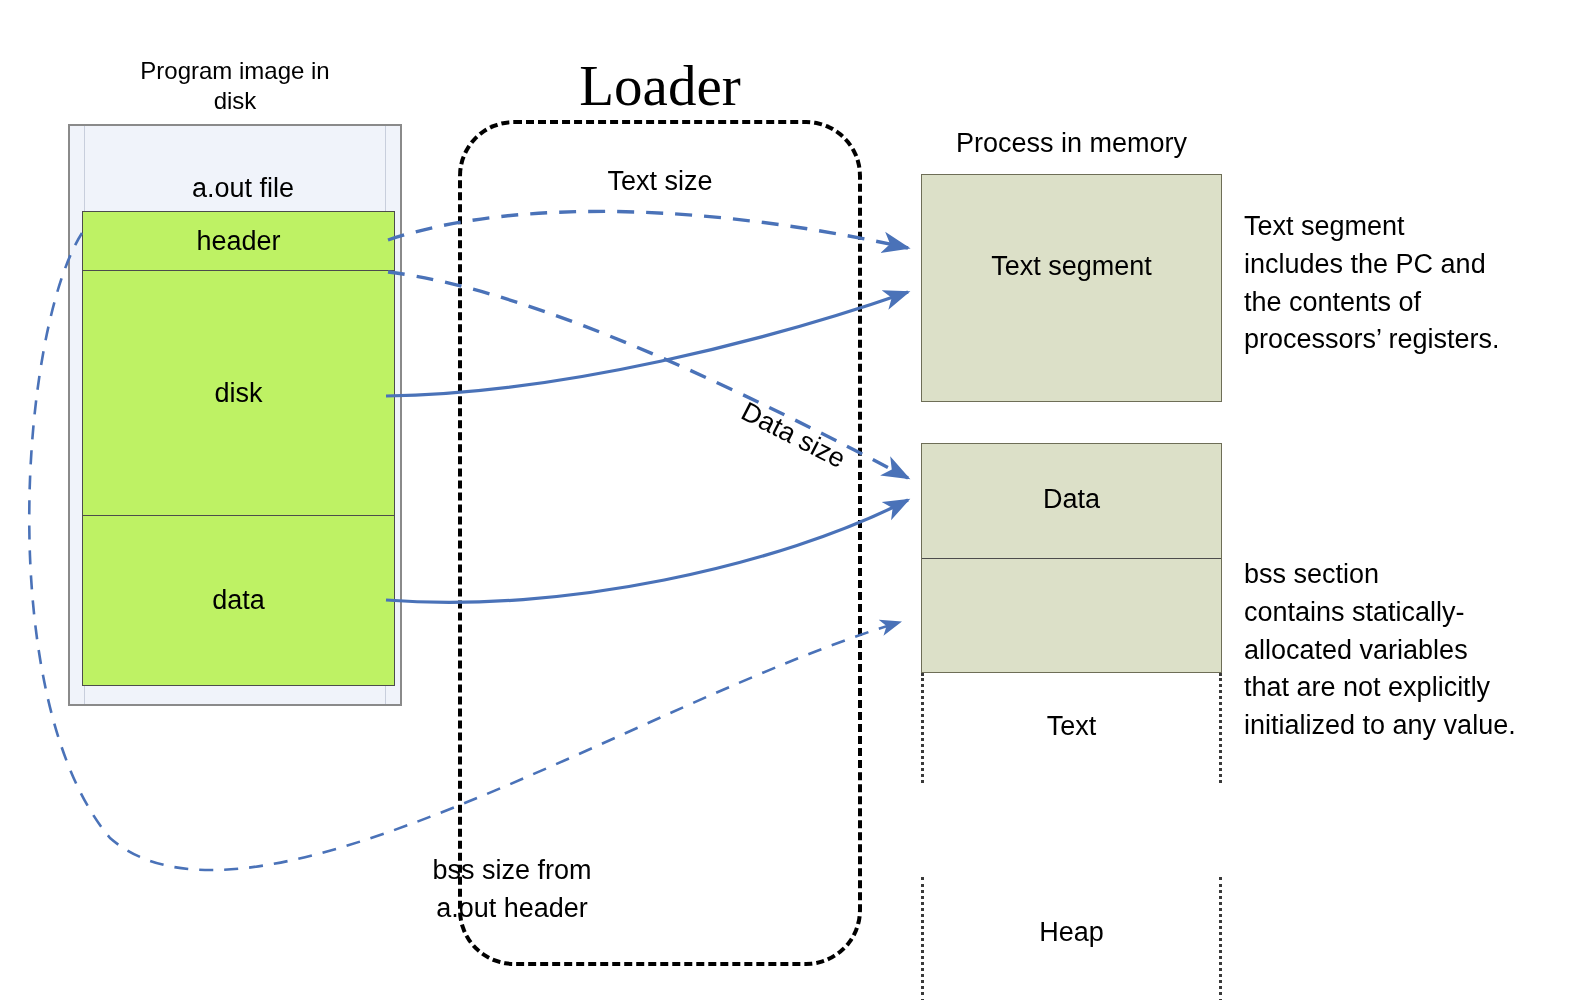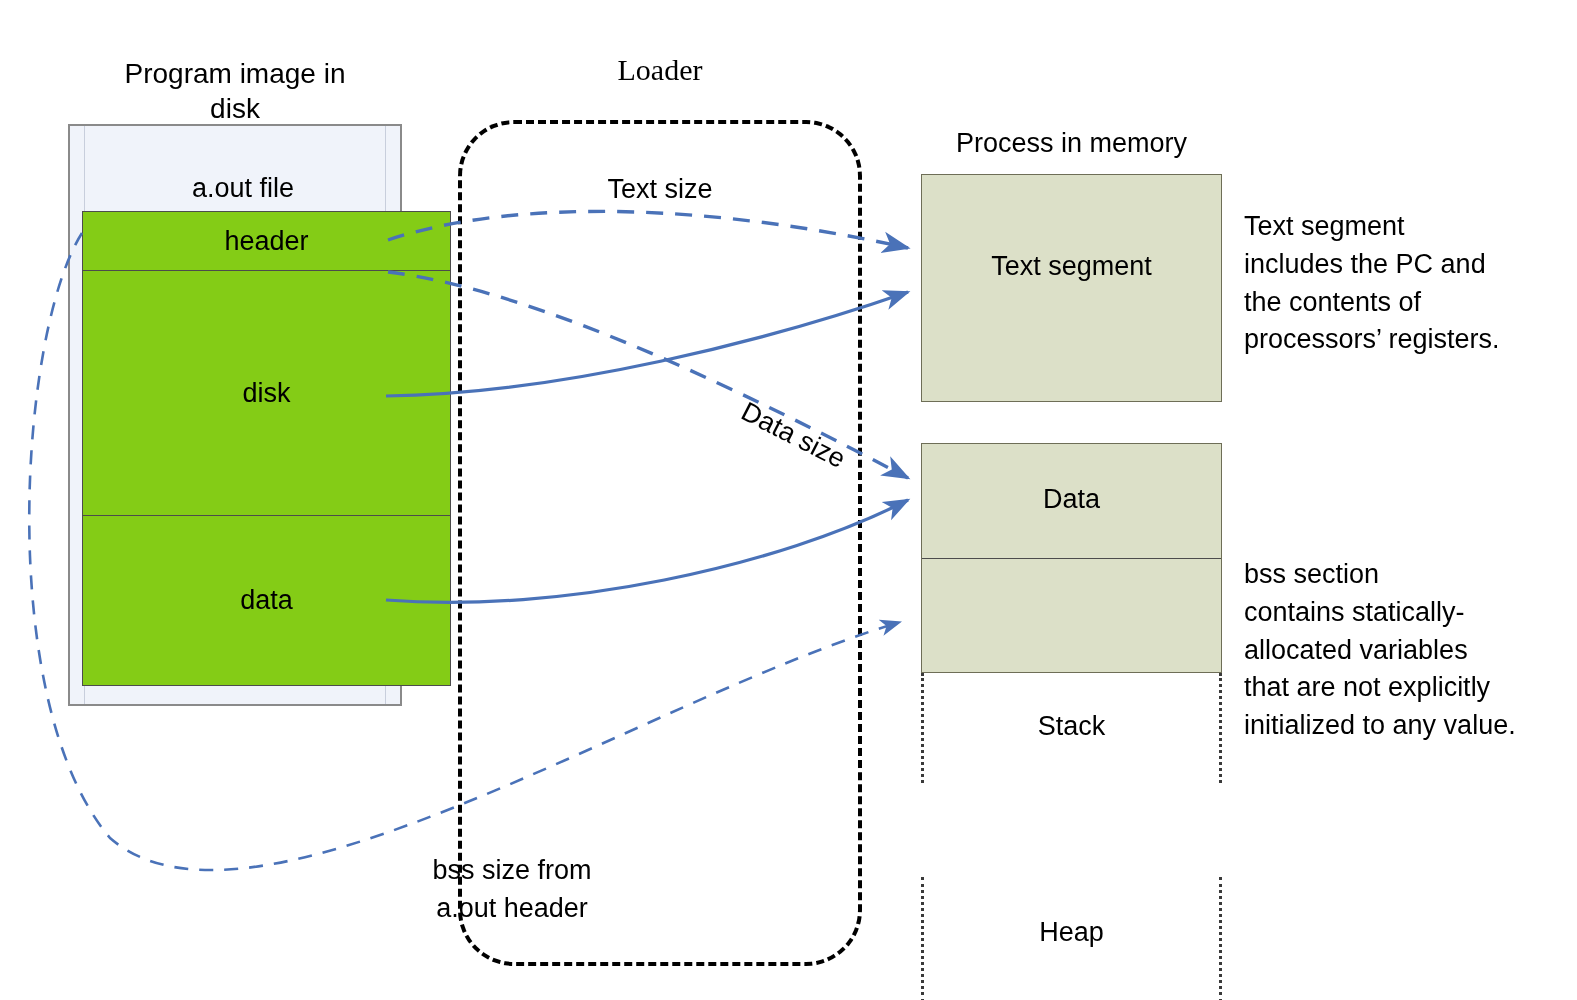--- a/index.html
+++ b/index.html
@@ -18,58 +18,58 @@
     font-family:"Liberation Sans", sans-serif;
     color:#000;
     line-height:1.18;
     white-space:pre;
     text-align:center;
   }
 
   
   #disk-title{
     left:95px;top:56px;width:280px;
-    font-size:28px;text-align:center;line-height:1.25;
+    font-size:24px;text-align:center;line-height:1.25;
   }
   #aout-outer{
     position:absolute;left:68px;top:124px;width:334px;height:582px;
     background:#F0F3FA;border:2px solid #8A8A8A;box-sizing:border-box;
   }
   #aout-inner-edge{
     position:absolute;left:84px;top:126px;width:302px;height:578px;
     border-left:1px solid #C8CEDC;border-right:1px solid #C8CEDC;
     box-sizing:border-box;pointer-events:none;
   }
   #aout-file-label{
     left:76px;top:173px;width:334px;font-size:27px;
   }
   #aout-sections{
-    position:absolute;left:82px;top:211px;width:369px;height:475px;
-    border:1.5px solid #4C4C4C;box-sizing:border-box;background:#84cc16;
+    position:absolute;left:82px;top:211px;width:313px;height:475px;
+    border:1.5px solid #4C4C4C;box-sizing:border-box;background:#bef264;
   }
   .sec{
     position:absolute;left:0;width:100%;box-sizing:border-box;
     display:flex;align-items:center;justify-content:center;
     font-size:27px;
   }
   #sec-header{top:0;height:59px;border-bottom:1.5px solid #4C4C4C;}
   #sec-text{top:59px;height:245px;border-bottom:1.5px solid #4C4C4C;}
   #sec-data{top:304px;height:169px;}
 
   
   #loader-title{
     left:458px;top:52px;width:404px;
-    font-family:"Liberation Serif", serif;font-size:30px;
+    font-family:"Liberation Serif", serif;font-size:57px;
   }
   #loader-box{
     position:absolute;left:458px;top:120px;width:404px;height:846px;
     border:4px dashed #000000;border-radius:56px;box-sizing:border-box;
     background:transparent;
   }
-  #text-size-label{left:560px;top:174px;width:200px;font-size:27px;}
+  #text-size-label{left:560px;top:166px;width:200px;font-size:27px;}
   #data-size-label{
     left:713px;top:420px;width:160px;font-size:27px;
     transform:rotate(27deg);transform-origin:50% 50%;
   }
   #bss-size-label{
     left:372px;top:851px;width:280px;font-size:27px;line-height:1.42;
   }
 
   
   #mem-title{left:921px;top:128px;width:301px;font-size:27px;}
@@ -156,21 +156,21 @@
     <div class="memlabel" id="label-text-seg">Text
 segment</div>
   </div>
 
   <div class="membox" id="box-datagroup">
     <div id="datagroup-split"></div>
     <div class="memlabel" id="label-data">Data</div>
   </div>
 
   <div class="dotbox" id="box-heap">
-    <div class="dotlabel" id="label-heap">Stack</div>
+    <div class="dotlabel" id="label-heap">Text</div>
   </div>
 
   <div class="dotbox" id="box-stack">
     <div class="dotlabel" id="label-stack">Heap</div>
   </div>
 
   <div class="anno" id="anno-text">Text segment
 includes the PC and
 the contents of
 processors’ registers.</div>

